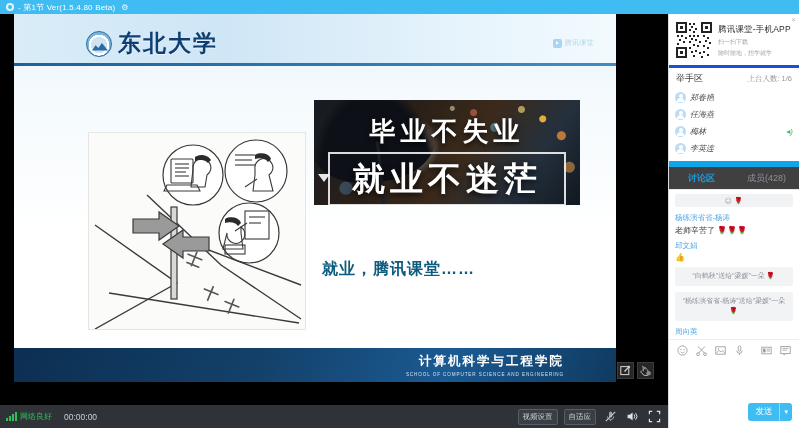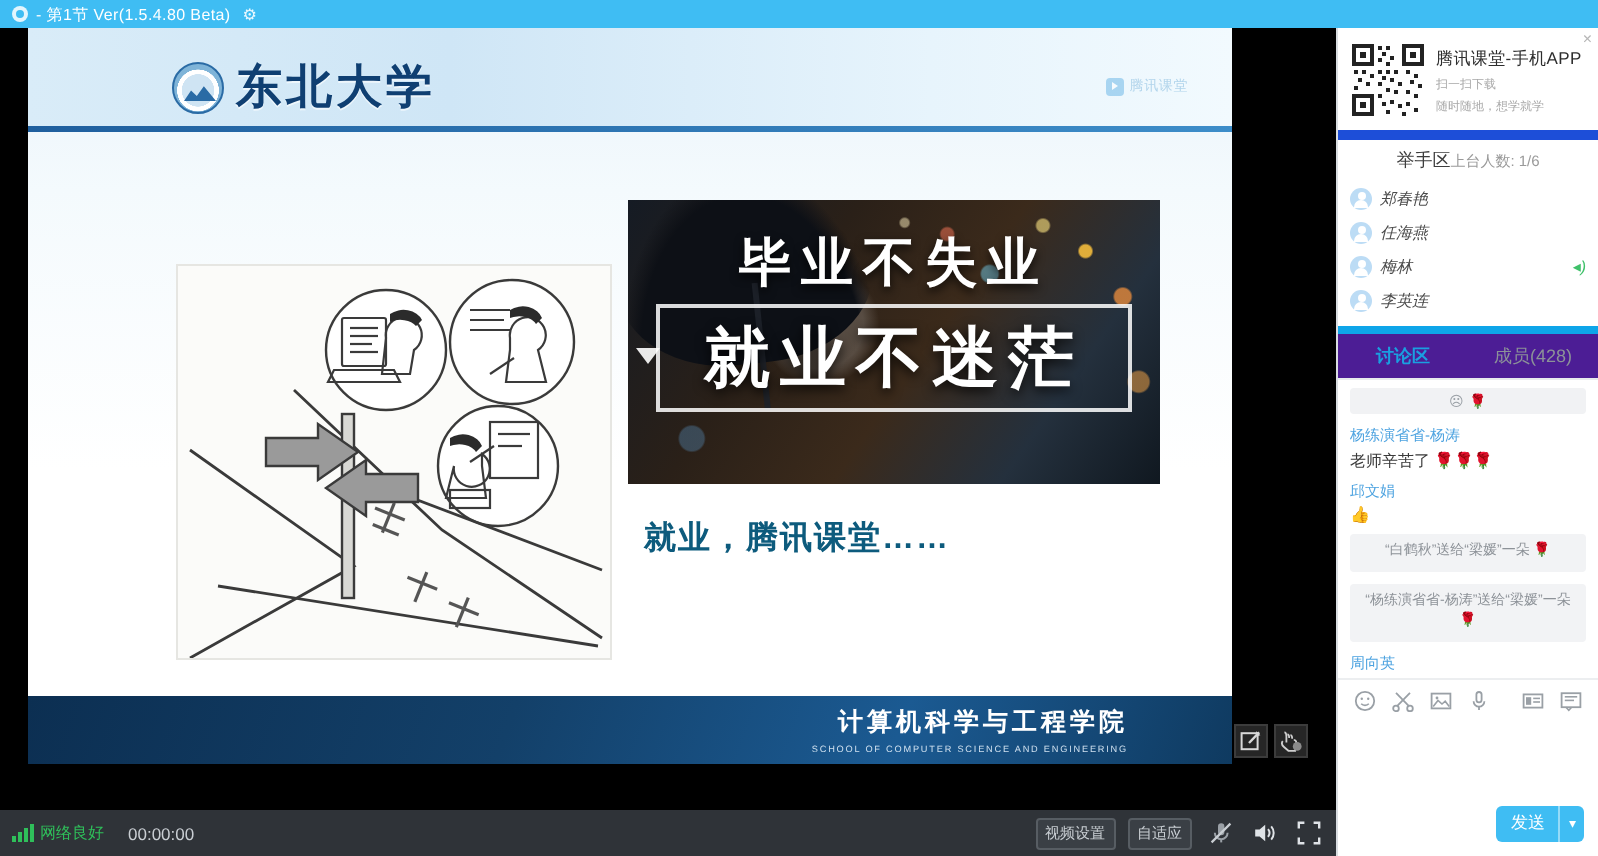--- a/index.html
+++ b/index.html
@@ -48,21 +48,21 @@
   .wm-d::after{content:"";position:absolute;left:3px;top:2.5px;border-left:3.5px solid #fff;
            border-top:2px solid transparent;border-bottom:2px solid transparent;}
   .wm-t { font-size:7px; color:#7fb7dd; letter-spacing:.3px;}
 
   
   .cartoon { position:absolute; left:74px; top:118px; width:218px; height:198px;
              background:#f8f8f6; border:1px solid #e6e6e2; overflow:hidden;}
   .cartoon svg{ display:block; }
 
   
-  .banner { position:absolute; left:300px; top:86px; width:266px; height:142px;
+  .banner { position:absolute; left:300px; top:86px; width:266px; height:105px;
             overflow:hidden; background:#1a1412; }
   .banner-bg { position:absolute; inset:0;
       background:
         radial-gradient(circle at 86% 18%, rgba(255,196,60,.85) 0 3px, transparent 4px),
         radial-gradient(circle at 93% 34%, rgba(255,150,60,.7) 0 4px, transparent 5px),
         radial-gradient(circle at 78% 9%,  rgba(255,230,130,.6) 0 3px, transparent 4px),
         radial-gradient(circle at 68% 26%, rgba(120,220,255,.45) 0 4px, transparent 5px),
         radial-gradient(circle at 60% 12%, rgba(255,120,90,.5) 0 3px, transparent 4px),
         radial-gradient(circle at 96% 64%, rgba(255,170,70,.5) 0 5px, transparent 6px),
         radial-gradient(circle at 52% 8%,  rgba(255,240,190,.5) 0 2px, transparent 3px),
@@ -130,38 +130,38 @@
   .promo { position:relative; display:flex; gap:5px; padding:7px 6px 6px 6px; }
   .qr { width:38px; height:38px; background:#fff; position:relative; flex:0 0 38px;}
   .qr svg{display:block;}
   .promo-txt{ display:flex; flex-direction:column; justify-content:center; gap:2px; padding-top:1px;}
   .promo-t1{ font-size:8.5px; color:#2d2d2d; letter-spacing:.2px;}
   .promo-t2{ font-size:6px; color:#a8a8a8; }
   .promo-t3{ font-size:6px; color:#a8a8a8; }
   .promo-x{ position:absolute; right:3px; top:2px; font-size:8px; color:#b6b6b6; cursor:pointer;
             line-height:1; }
 
-  .hand-hdr{ display:flex; align-items:center; justify-content:center;
-             padding:4px 7px 4px 7px; border-top:5px solid #1d4ed8; }
+  .hand-hdr{ display:flex; align-items:center; justify-content:space-between;
+             padding:4px 7px 4px 7px; border-top:3px solid #1d4ed8; }
   .hand-title{ font-size:9px; color:#3d3d3d; }
   .hand-count{ font-size:7.5px; color:#9a9a9a; }
 
   .plist { padding:0 6px 4px 6px; }
   .prow { display:flex; align-items:center; gap:4px; height:17px;font-style:italic; }
   .avatar { width:11px; height:11px; border-radius:50%; background:#bcdcf5; position:relative;
             flex:0 0 11px; }
   .avatar::before{ content:""; position:absolute; left:3.5px; top:2px; width:4px;height:4px;
             border-radius:50%; background:#ffffff;}
   .avatar::after{ content:""; position:absolute; left:2px; bottom:1px; width:7px;height:4px;
             border-radius:4px 4px 0 0; background:#ffffff;}
   .pname{ font-size:8px; color:#4b4b4b; }
   .prow .spk{ margin-left:auto; color:#3fc16a; font-size:8px; }
 
-  .tabs { display:flex; border-top:4px solid #0ea5e9; border-bottom:1px solid #e7eaed;
-          background:#4c1d95; }
+  .tabs { display:flex; border-top:6px solid #0ea5e9; border-bottom:1px solid #e7eaed;
+          background:#404040; }
   .tab { flex:1; text-align:center; font-size:9px; padding:5px 0 4px; cursor:pointer;
          color:#8c9298; }
   .tab.active { color:#1a9fe0; font-weight:700; }
 
   .chat { flex:1; overflow:hidden; padding:4px 6px 0 6px; background:#fff; }
   .sysbar { background:#f1f2f4; border-radius:2px; height:13px; display:flex;
             align-items:center; justify-content:center; gap:3px; margin-bottom:6px; }
   .sysbar .g1{ font-size:7px; color:#9aa0a6; }
   .rose { font-size:7px; }
   .msg { margin-bottom:5px; }

